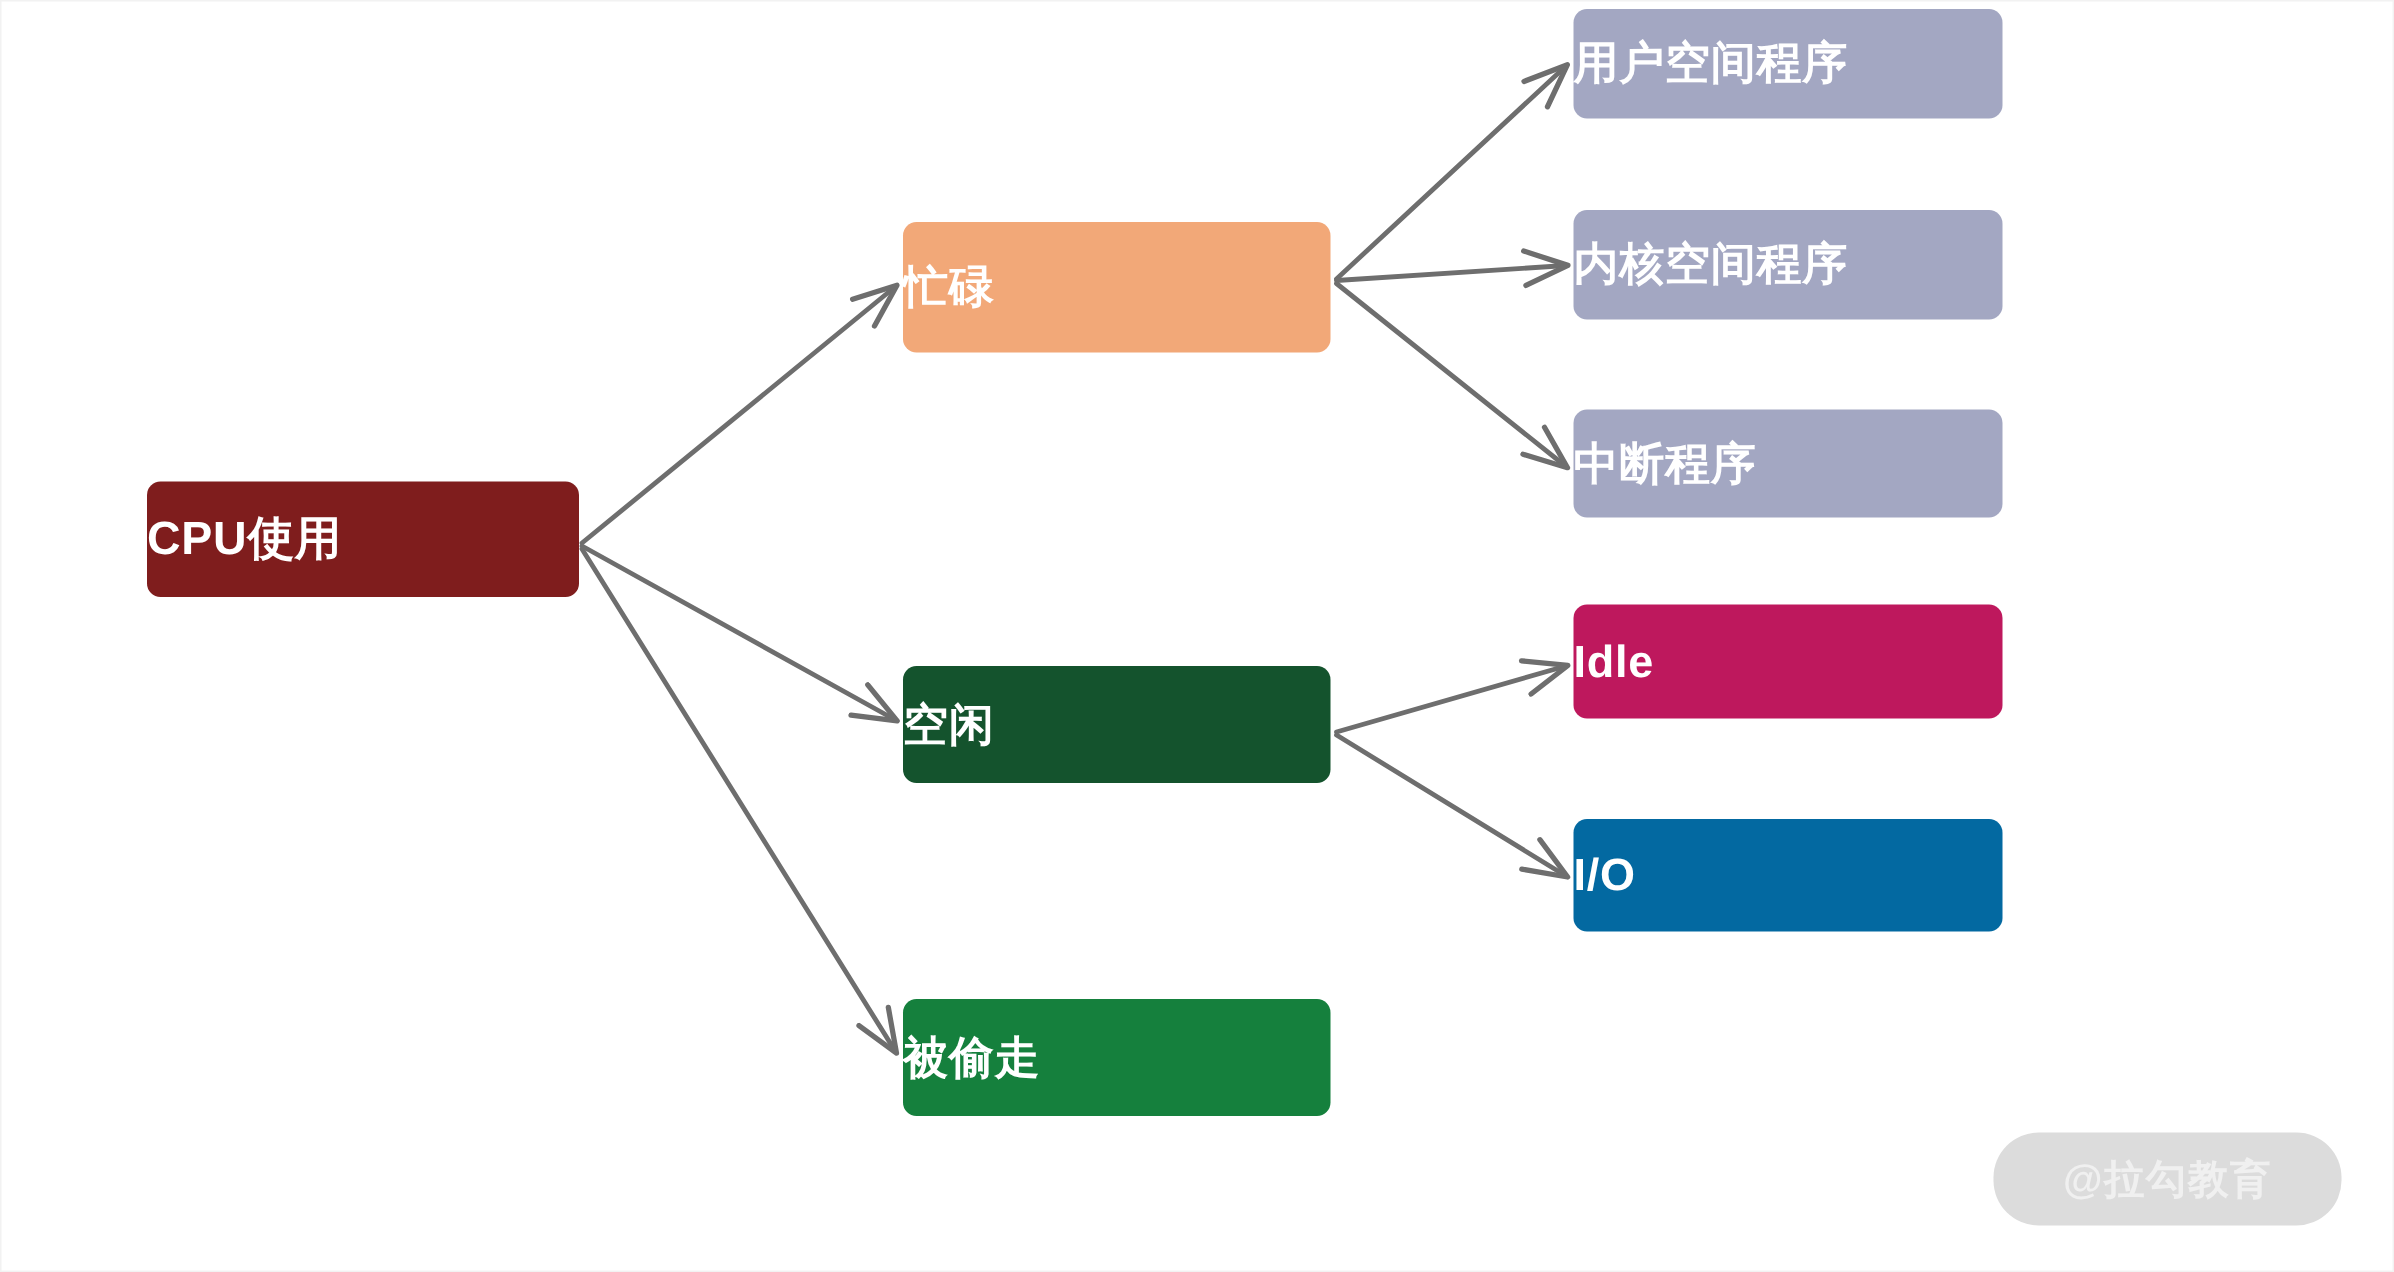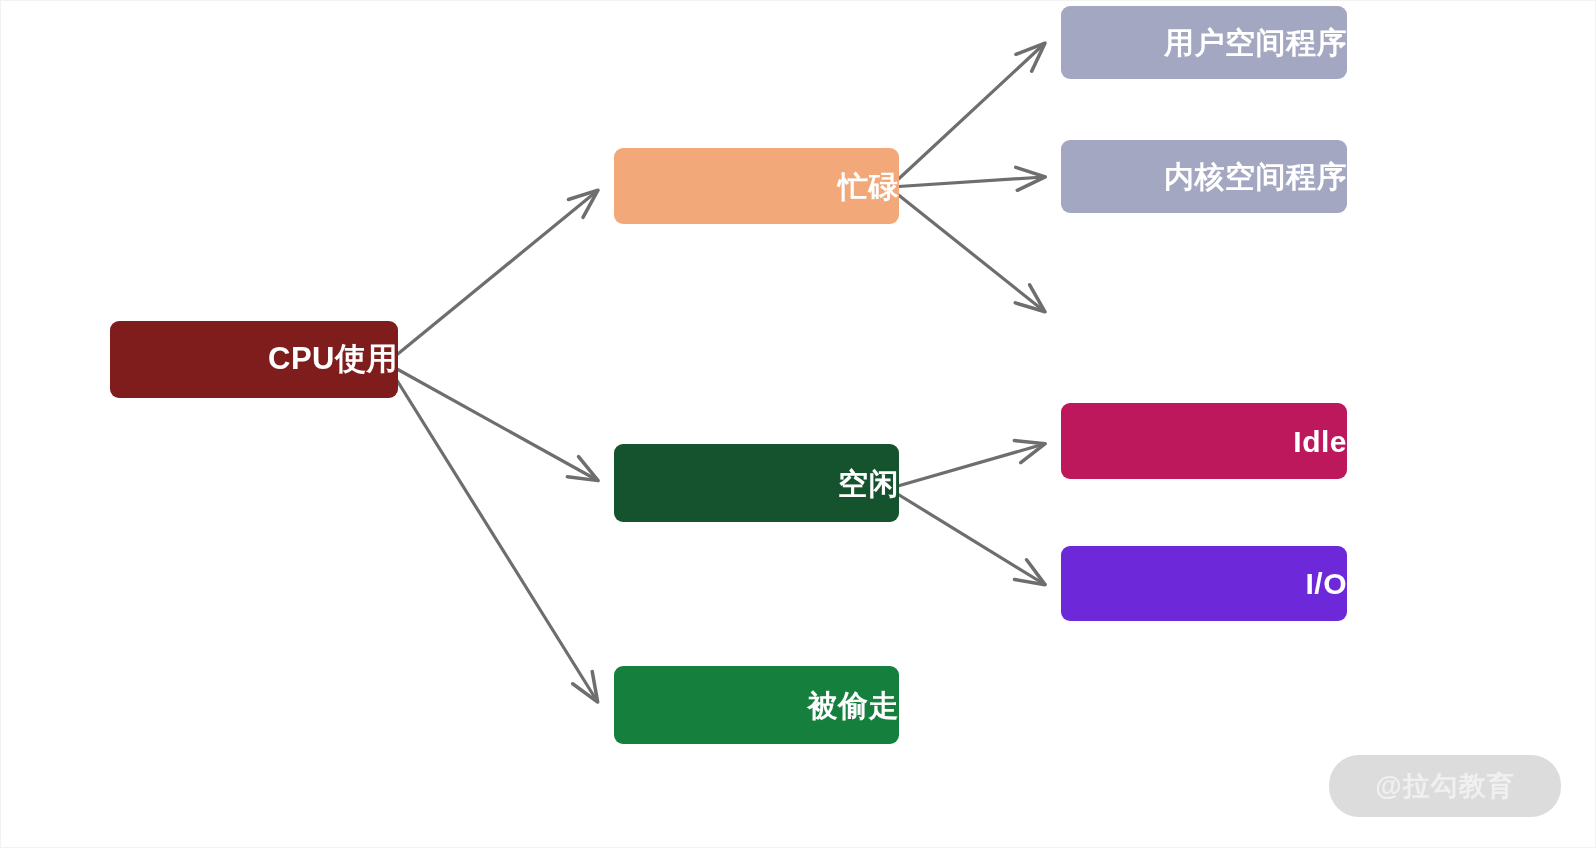--- a/index.html
+++ b/index.html
@@ -24,30 +24,29 @@
     left: 0;
     top: 0;
     width: 1596px;
     height: 848px;
     pointer-events: none;
   }
   .node {
     position: absolute;
     display: flex;
     align-items: center;
-    justify-content: flex-end;
+    justify-content: flex-start;
     border-radius: 9px;
     color: #ffffff;
     font-weight: bold;
     letter-spacing: 0.5px;
     box-sizing: border-box;
     text-align: center;
     line-height: 1.1;
     user-select: none;
-    margin-left: 12px;
   }
   .node.root {
     font-size: 31px;
   }
   .node.mid {
     font-size: 30px;
   }
   .node.leaf {
     font-size: 30px;
   }
@@ -85,46 +84,49 @@
         <line x1="890" y1="188" x2="1043" y2="310" stroke="#6E6E6E" stroke-width="3.2" stroke-linecap="round" marker-end="url(#arrowhead)"></line>
         <line x1="890" y1="487" x2="1043" y2="443" stroke="#6E6E6E" stroke-width="3.2" stroke-linecap="round" marker-end="url(#arrowhead)"></line>
         <line x1="890" y1="489" x2="1043" y2="583" stroke="#6E6E6E" stroke-width="3.2" stroke-linecap="round" marker-end="url(#arrowhead)"></line>
       </g>
   </svg>
 
   <div class="node root" style="left: 97px; top: 320px; width: 288px; height: 77px; background: #7f1d1d;">
     <span>CPU使用</span>
   </div>
 
-  <div class="node mid" style="left: 601px; top: 147px; width: 285px; height: 76px; background: rgb(242, 168, 120);">
+  <div class="node mid" style="left: 601px; top: 147px; width: 285px; height: 87px; background: rgb(242, 168, 120);">
     <span>忙碌</span>
   </div>
 
   <div class="node mid" style="left: 601px; top: 443px; width: 285px; height: 78px; background: #14532d;">
     <span>空闲</span>
   </div>
 
   <div class="node mid" style="left: 601px; top: 665px; width: 285px; height: 78px; background: #15803d;">
     <span>被偷走</span>
   </div>
 
   <div class="node leaf" style="left: 1048px; top: 5px; width: 286px; height: 73px; background: rgb(163, 167, 194);">
     <span>用户空间程序</span>
   </div>
 
   <div class="node leaf" style="left: 1048px; top: 139px; width: 286px; height: 73px; background: rgb(163, 167, 194);">
     <span>内核空间程序</span>
   </div>
 
+  <div class="node leaf" style="left: 1048px; top: 272px; width: 286px; height: 72px; background: rgb(163, 167, 194);">
+    <span>中断程序</span>
+  </div>
 
   <div class="node leaf" style="left: 1048px; top: 402px; width: 286px; height: 76px; background: #be185d;">
     <span>Idle</span>
   </div>
 
-  <div class="node leaf" style="left: 1048px; top: 545px; width: 286px; height: 75px; background: #6d28d9;">
+  <div class="node leaf" style="left: 1048px; top: 545px; width: 286px; height: 75px; background: #0369a1;">
     <span>I/O</span>
   </div>
 
   <div id="watermark" style="left: 1328px; top: 754px; width: 232px; height: 62px; background: rgb(220, 220, 220); color: rgb(240, 240, 240);">
     <span>@拉勾教育</span>
   </div>
 
 </div>
 
 </body></html>

